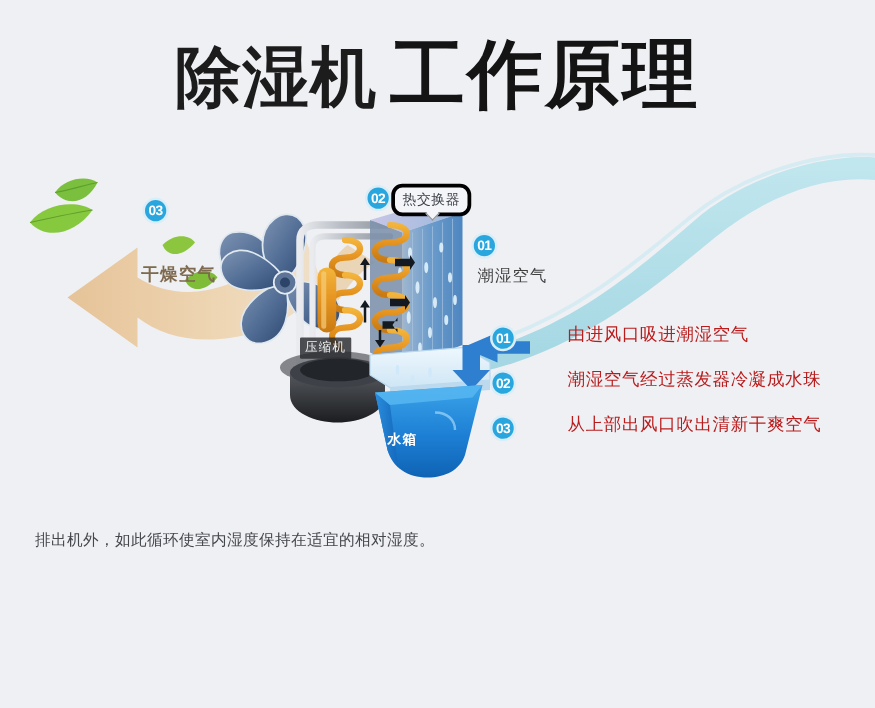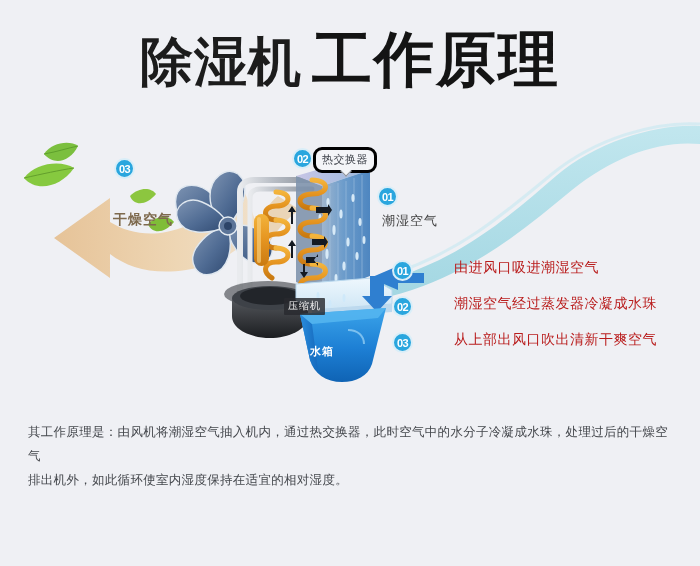--- a/index.html
+++ b/index.html
@@ -56,23 +56,23 @@
     background: #f4f5f8; font-size: 11px; color: #3d4149;
     letter-spacing: 0.5px; white-space: nowrap;
   }
   .bubble::after {
     content: ""; position: absolute; left: 26px; bottom: -6px;
     width: 7px; height: 7px; background: #f4f5f8;
     border-right: 1px solid #8d9199; border-bottom: 1px solid #8d9199;
     transform: rotate(45deg); margin-bottom: 1px;
   }
   .lbl-comp {
-    left: 240px; top: 180px; font-size: 10px; color: #f1f1f1;
+    left: 240px; top: 152px; font-size: 10px; color: #f1f1f1;
     background: rgba(40,42,46,0.82); padding: 1px 4px 2px;
-    letter-spacing: 1px; border-radius: 1px; margin-left: 44px;
+    letter-spacing: 1px; border-radius: 1px;
   }
   .lbl-tank {
     left: 310px; top: 226px; font-size: 11px; color: #ffffff;
     font-weight: bold; letter-spacing: 1px;
   }
 
   
   .legend { position: absolute; left: 392px; top: 258px; width: 300px; }
   .legend-row { position: relative; height: 36px; }
   .legend-badge {
@@ -324,18 +324,17 @@
       <span class="legend-text">潮湿空气经过蒸发器冷凝成水珠</span>
     </div>
     <div class="legend-row">
       <span class="legend-badge">03</span>
       <span class="legend-text">从上部出风口吹出清新干爽空气</span>
     </div>
   </div>
 
   <div class="body-copy">
     <div class="para">
-      <p>其工作原理是：由风机将潮湿空气抽入机内，通过热交换器，此时空气中的水分子冷凝成水珠，处理过后的干燥空气</p>
       <p>排出机外，如此循环使室内湿度保持在适宜的相对湿度。</p>
     </div>
   </div>
 
 </div>
 
 </body></html>

